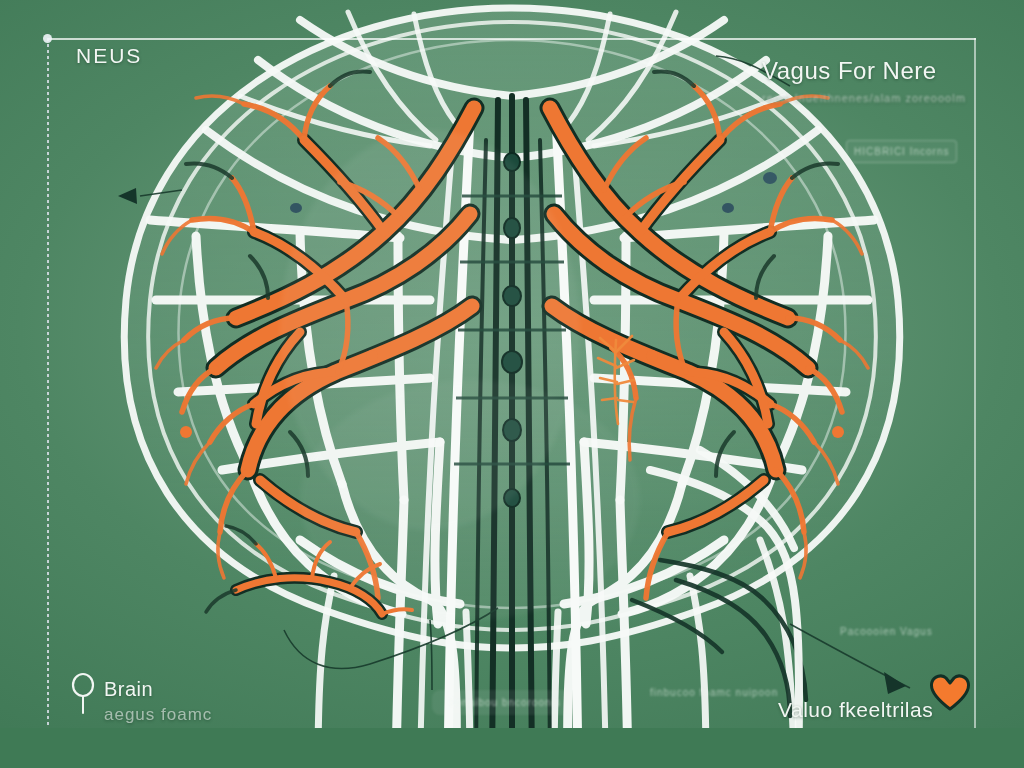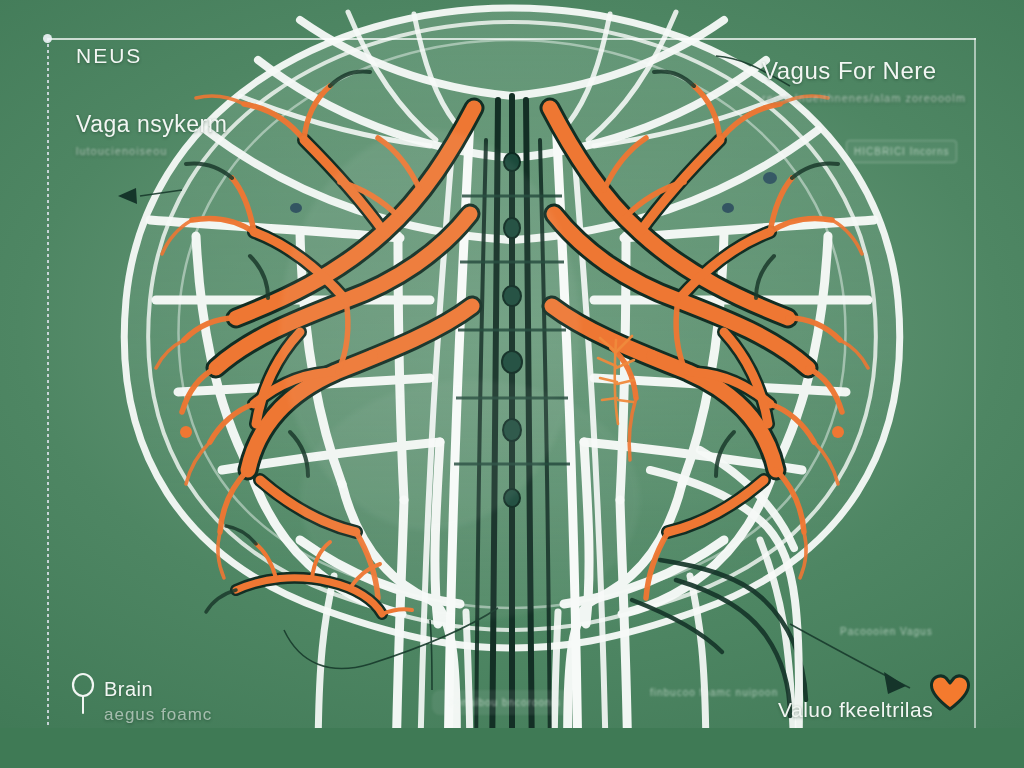--- a/index.html
+++ b/index.html
@@ -452,24 +452,20 @@
   <div class="frame-line frame-top"></div>
   <div class="frame-line frame-bottom"></div>
   <div class="frame-line frame-left-dotted"></div>
   <div class="frame-line frame-right"></div>
   <div class="frame-corner-dot"></div>
 
   <div class="label" id="label-neus">
     <span class="ttl">NEUS</span>
   </div>
 
-  <div class="label" id="label-vaga">
-    <span class="ttl">Vaga nsykerm</span>
-    <span class="sub">lutoucienoiseou</span>
-  </div>
 
   <div class="label" id="label-vagus-top">
     <span class="ttl">Vagus For Nere</span>
     <span class="sub">reom lnueithnenes/alam  zoreooolm</span>
   </div>
 
   <div class="label" id="label-vagus-bottom">
     <span class="ttl">Valuo fkeeltrilas</span>
   </div>
 

